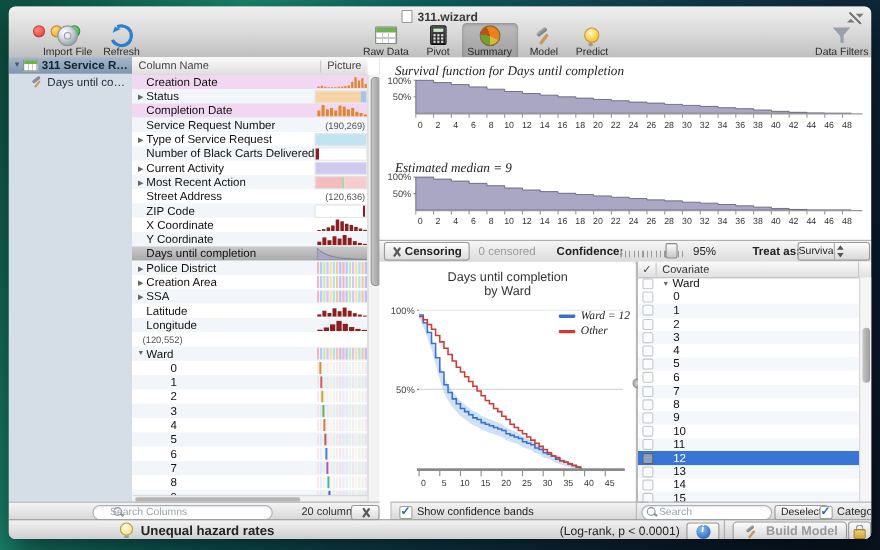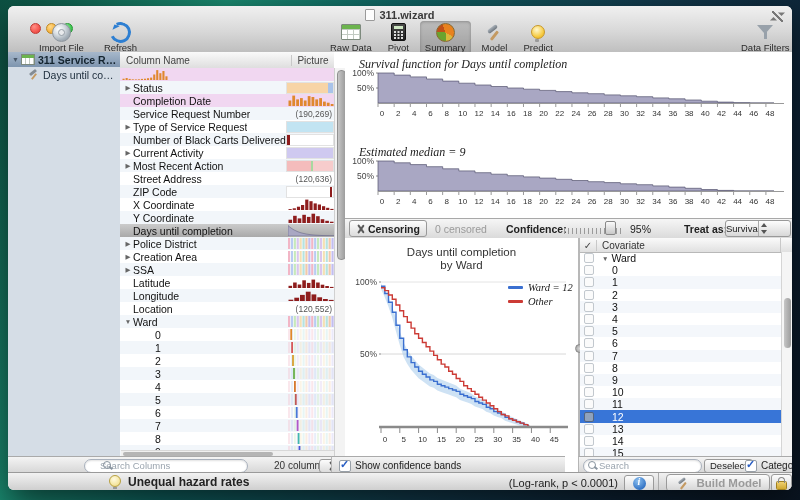--- a/index.html
+++ b/index.html
@@ -11,21 +11,21 @@
   .abs{position:absolute}
   
   .titlebar{left:0;top:0;width:784px;height:46px;background:linear-gradient(#f0f0f0,#d8d8d8 55%,#bfbfbf);
             border-bottom:1px solid #767676;}
   .tl{width:9px;height:9px;border-radius:50%;position:absolute;top:17px}
   .tl.r{left:22px;background:radial-gradient(circle at 35% 30%,#ff8f86,#f55750 60%,#d8423c);border:0.5px solid #c03a34}
   .tl.y{left:38px;background:radial-gradient(circle at 35% 30%,#ffd98a,#f8b43e 60%,#d89a2e);border:0.5px solid #bf8a26}
   .tl.g{left:54px;background:radial-gradient(circle at 35% 30%,#8fe89a,#3fc950 60%,#2ca93c);border:0.5px solid #279636}
   .title-wrap{left:0;right:0;top:3px;text-align:center;font-size:11px;font-weight:600;color:#3a3a3a;height:13px;line-height:13px}
   .i-doc{display:inline-block;width:8px;height:10px;background:#fdfdfd;border:1px solid #9a9a9a;vertical-align:-2px;margin-right:4px;border-radius:1px}
-  .tbgroup{top:15px;display:flex;align-items:flex-end;gap:10px}
+  .tbgroup{top:15px;display:flex;align-items:flex-end;}
   #tb-left{left:26px} #tb-center{left:317px;gap:6px} #tb-right{left:728px}
   .tbtn{display:flex;flex-direction:column;align-items:center;gap:1px;padding:2px 5px;border-radius:4px;cursor:default}
   .tbtn.sel{background:rgba(0,0,0,.17);box-shadow:inset 0 1px 3px rgba(0,0,0,.25)}
   .tlabel{font-size:9.5px;color:#2b2b2b;white-space:nowrap}
   .ticon{height:18px;display:flex;align-items:center;justify-content:center}
   .i-cd{width:17px;height:17px;border-radius:50%;background:radial-gradient(circle at 35% 32%,#ffffff,#d7dde2 35%,#a7b1ba 65%,#828c95);border:1px solid #8e969e;position:relative}
   .i-cd::after{content:"";position:absolute;left:5px;top:5px;width:5px;height:5px;border-radius:50%;background:#e8eaec;border:1px solid #97a0a8}
   .i-refresh{width:15px;height:15px;border:3px solid #2e7fd2;border-radius:50%;border-left-color:transparent;position:relative;transform:rotate(20deg)}
   .i-refresh::before{content:"";position:absolute;left:-5px;top:-2px;border:4px solid transparent;border-right-color:#2e7fd2;transform:rotate(45deg)}
   .i-table{width:18px;height:14px;border:1px solid #7d8a7d;border-radius:1px;background-color:#fff;
@@ -134,21 +134,21 @@
   .vrow.sel{background:#3875d7;color:#fff}
   .covchk{width:8px;height:8px;border:1px solid #c2c8ce;border-radius:2px;background:#fbfbfb;margin-left:4px;flex:none}
   .vrow.sel .covchk{background:#8fa2bc;border-color:#53647e}
   .vdisc{font-size:6.5px;color:#666;margin-left:8px}
   .vrow .glabel{margin-left:3px}
   .vrow .vlabel{margin-left:18px}
   .covscroll{left:773px;top:246px;width:11px;height:204px;background:#f5f5f5;border-left:1px solid #d5d5d5}
   .covthumb{position:absolute;left:2px;top:46px;width:7px;height:50px;border-radius:4px;background:linear-gradient(90deg,#c6c6c6,#9d9d9d)}
   
   .footer{height:16px;background:linear-gradient(#f4f4f4,#d6d6d6);border-top:1px solid #aaa;top:450px}
-  .f1{left:0;width:337px} .f2{left:323px;width:233px;border-left:1px solid #b5b5b5} .f3{left:570px;width:214px;border-left:1px solid #b5b5b5}
+  .f1{left:0;width:337px} .f2{left:347px;width:233px;border-left:1px solid #b5b5b5} .f3{left:570px;width:214px;border-left:1px solid #b5b5b5}
   .search{position:absolute;top:1.5px;height:12px;border:1px solid #a8b0bc;border-radius:8px;background:#fff;
      font-size:9.5px;color:#333;padding:0 4px 0 15px;box-shadow:inset 0 1px 2px rgba(0,0,0,.12);outline:none;font-family:"Liberation Sans",sans-serif}
   .search::placeholder{color:#9aa4ae}
   .i-mag{position:absolute;width:6px;height:6px;border:1.5px solid #8a95a0;border-radius:50%;z-index:2}
   .i-mag::after{content:"";position:absolute;left:5px;top:5px;width:4px;height:1.5px;background:#8a95a0;transform:rotate(40deg)}
   .count-label{font-size:10px;color:#333}
   .mini-btn{position:absolute;top:1.5px;height:12px;display:flex;align-items:center;justify-content:center;gap:2px;
      border:1px solid #9a9a9a;border-radius:3px;background:linear-gradient(#fcfcfc,#dcdcdc);font-size:9.5px;color:#222;padding:0 5px}
   .chk{width:10px;height:10px;background:#fff;border:1px solid #98a0a8;border-radius:2px;position:relative;flex:none}
   .chk.on::after{content:"\2713";position:absolute;left:0px;top:-3px;font-size:11px;font-weight:700;color:#2a5fc4}
@@ -255,20 +255,24 @@
       </div>
     </div>
 
   <div class="abs colpanel"></div>
   <div class="abs colheader">
     <span class="h1">Column Name</span>
     <span class="h2">Picture</span>
   </div>
   <div class="abs" id="column-rows">
       <div class="crow hl-pink">
+        <div class="cname">
+          <span class="disc"></span>
+          <span class="clabel">Creation Date</span>
+        </div>
         <div class="cpic">
           <svg width="46" height="11">
             <rect x="0.5" y="9.7" width="2.1" height="1.3" fill="#e0882e"></rect>
             <rect x="3.6" y="9.0" width="2.1" height="2.0" fill="#e0882e"></rect>
             <rect x="6.6" y="9.9" width="2.1" height="1.1" fill="#e0882e"></rect>
             <rect x="9.7" y="10.3" width="2.1" height="0.7" fill="#e0882e"></rect>
             <rect x="12.8" y="10.4" width="2.1" height="0.6" fill="#e0882e"></rect>
             <rect x="15.8" y="10.3" width="2.1" height="0.7" fill="#e0882e"></rect>
             <rect x="18.9" y="9.9" width="2.1" height="1.1" fill="#e0882e"></rect>
             <rect x="22.0" y="9.7" width="2.1" height="1.3" fill="#e0882e"></rect>
@@ -562,24 +566,20 @@
             <rect x="12.0" y="4.9" width="4.8" height="6.1" fill="#8e1d1d"></rect>
             <rect x="17.8" y="1.7" width="4.8" height="9.3" fill="#8e1d1d"></rect>
             <rect x="23.5" y="4.4" width="4.8" height="6.6" fill="#8e1d1d"></rect>
             <rect x="29.3" y="7.3" width="4.8" height="3.7" fill="#8e1d1d"></rect>
             <rect x="35.0" y="9.0" width="4.8" height="2.0" fill="#8e1d1d"></rect>
             <rect x="40.8" y="9.9" width="4.8" height="1.1" fill="#8e1d1d"></rect>
           </svg>
         </div>
       </div>
       <div class="crow">
-        <div class="cname">
-          <span class="disc"></span>
-          <span class="clabel">Location</span>
-        </div>
         <div class="cpic">
           <span class="pcount">(120,552)</span>
         </div>
       </div>
       <div class="crow alt">
         <div class="cname">
           <span class="disc">▼</span>
           <span class="clabel">Ward</span>
         </div>
         <div class="cpic">

